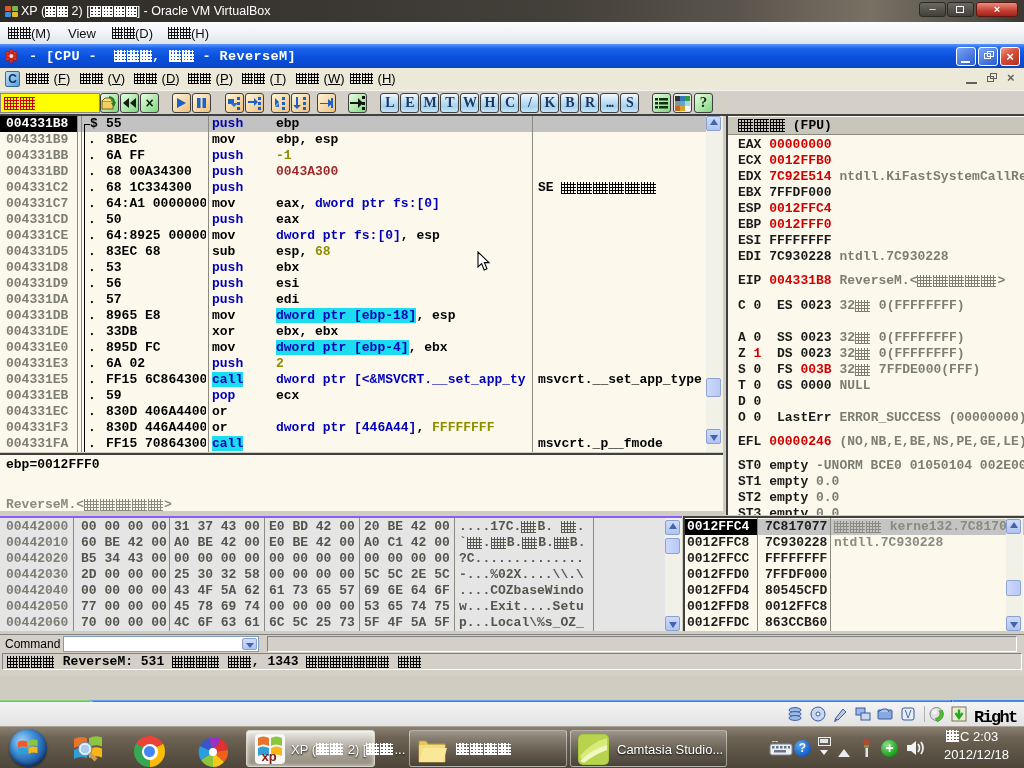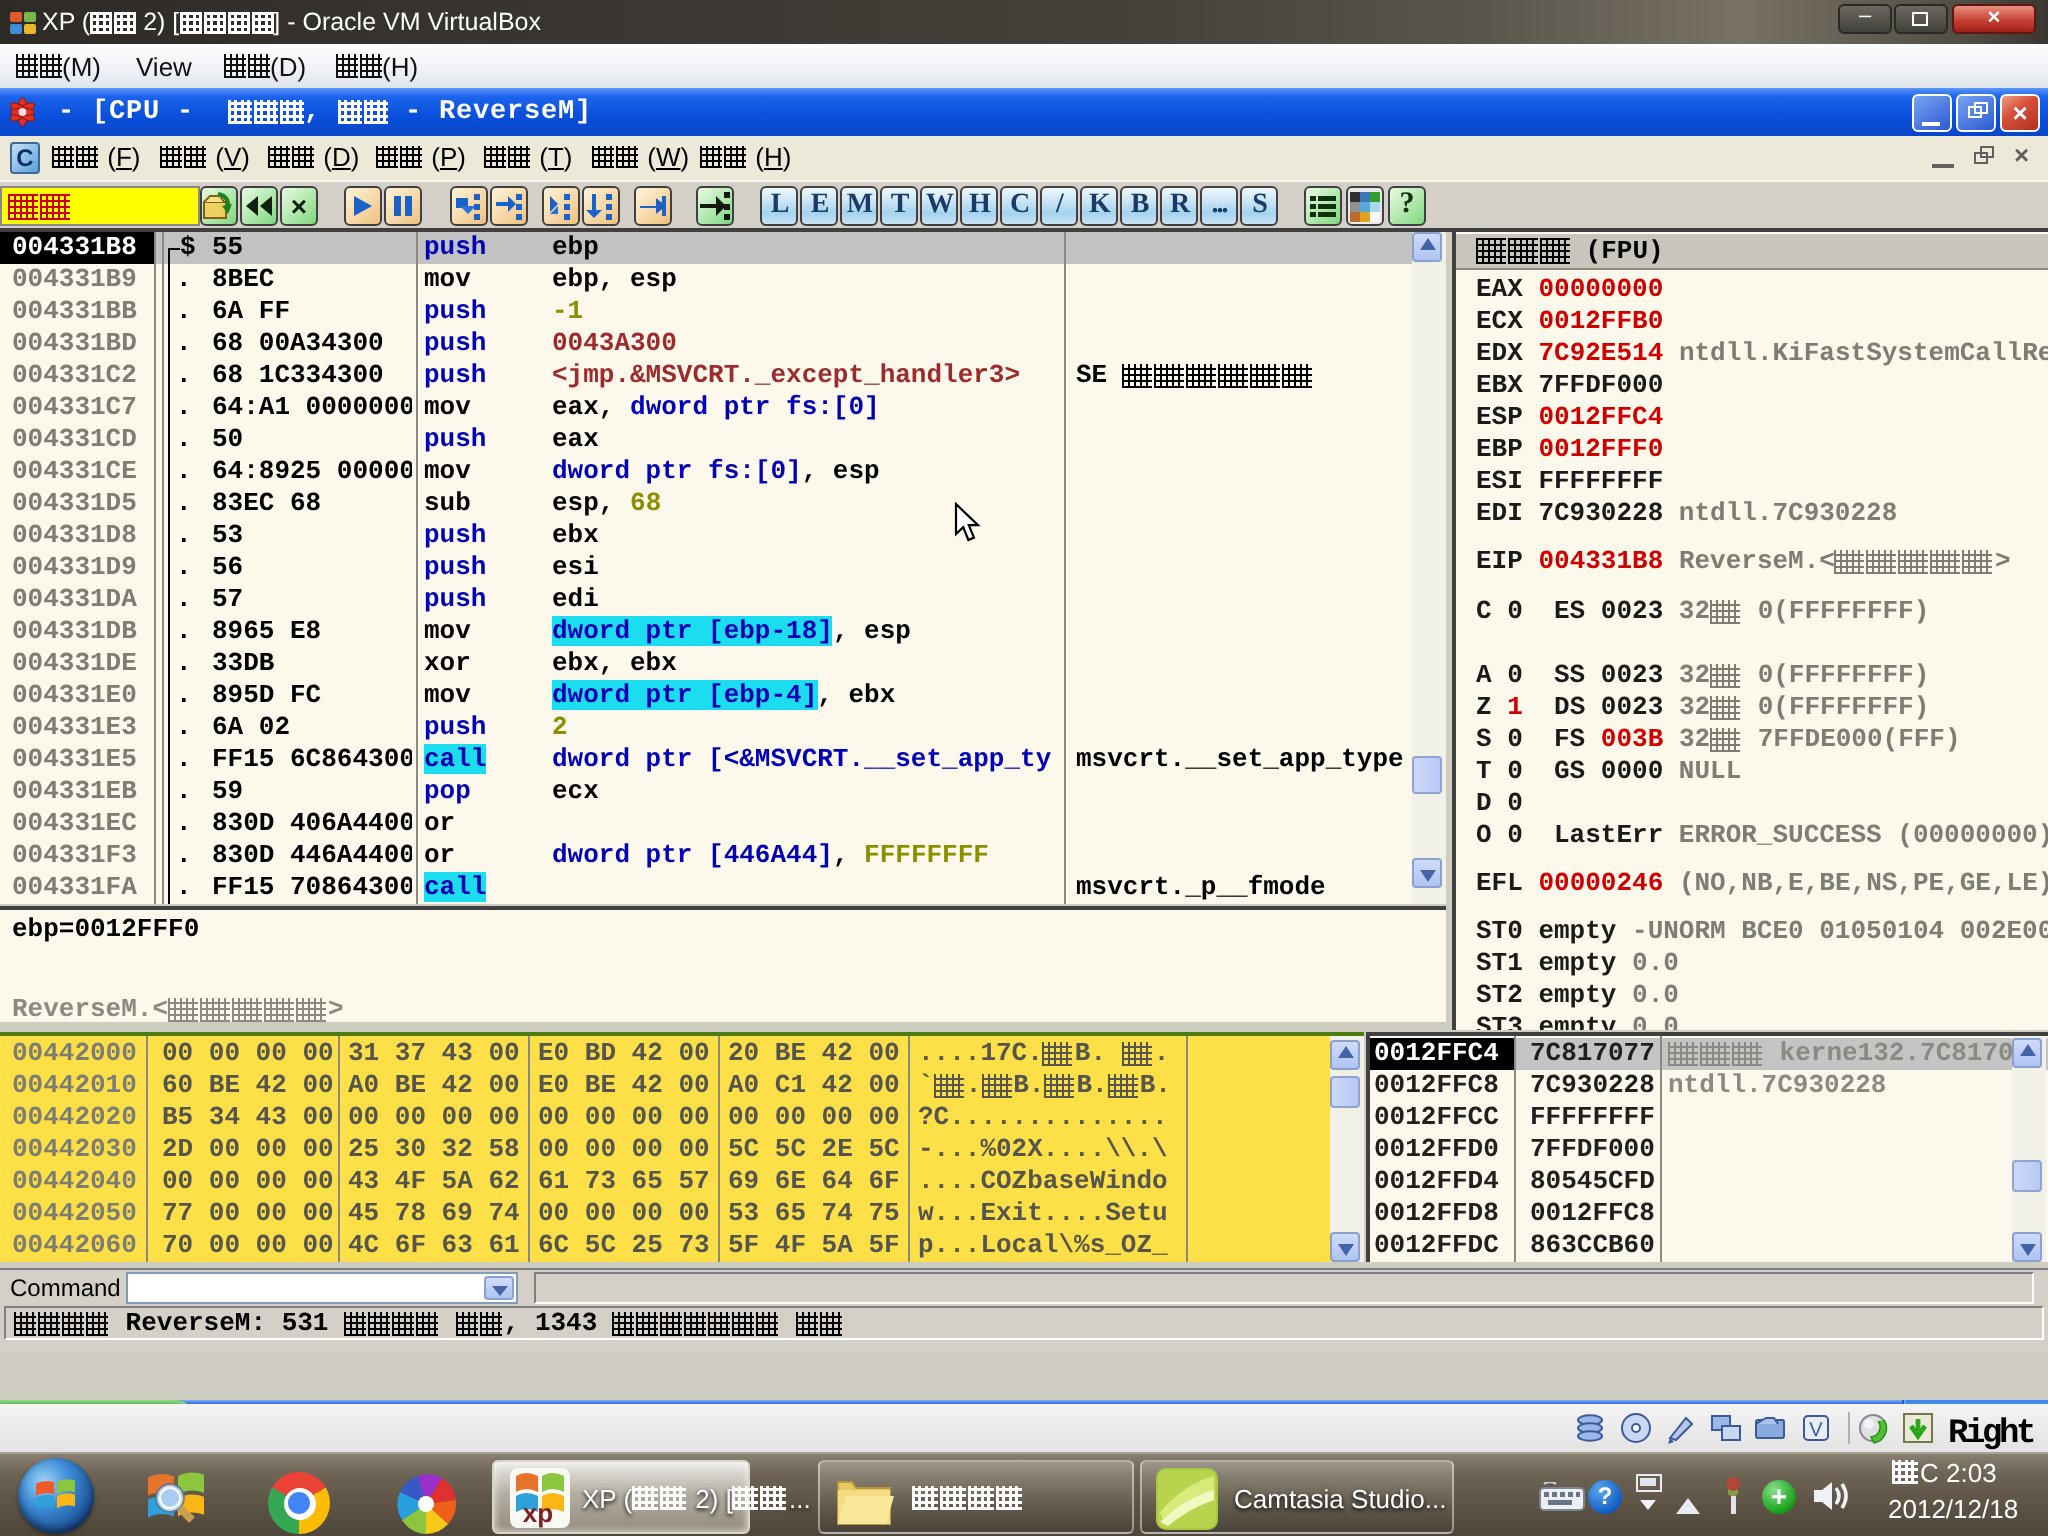--- a/index.html
+++ b/index.html
@@ -234,21 +234,20 @@
       <span class="cm">.</span>
       <span class="ch">68 00A34300</span>
       <span class="cn blue">push</span>
       <span class="co marn">0043A300</span>
     </div>
  <div class="row">
       <span class="ca">004331C2</span>
       <span class="cm">.</span>
       <span class="ch">68 1C334300</span>
       <span class="cn blue">push</span>
-      <span class="co marn">&lt;jmp.&amp;MSVCRT._except_handler3&gt;</span>
       <span class="cc">SE <i class="g gm" style="width:15px"></i><i class="g gm" style="width:15px"></i><i class="g gm" style="width:15px"></i><i class="g gm" style="width:15px"></i><i class="g gm" style="width:15px"></i><i class="g gm" style="width:15px"></i></span>
     </div>
  <div class="row">
       <span class="ca">004331C7</span>
       <span class="cm">.</span>
       <span class="ch">64:A1 00000000</span>
       <span class="cn">mov</span>
       <span class="co">eax, <span class="blue">dword ptr fs:[0]</span></span>
     </div>
  <div class="row">
@@ -386,21 +385,21 @@
  <div class="rl" style="top:262px">T 0  GS 0000 <span class="gry">NULL</span></div>
  <div class="rl" style="top:278px">D 0</div>
  <div class="rl" style="top:294px">O 0  LastErr <span class="gry">ERROR_SUCCESS (00000000)</span></div>
  <div class="rl" style="top:318px">EFL <span class="red">00000246</span> <span class="gry">(NO,NB,E,BE,NS,PE,GE,LE)</span></div>
  <div class="rl" style="top:342px">ST0 empty <span class="gry">-UNORM BCE0 01050104 002E0026</span></div>
  <div class="rl" style="top:358px">ST1 empty <span class="gry">0.0</span></div>
  <div class="rl" style="top:374px">ST2 empty <span class="gry">0.0</span></div>
  <div class="rl" style="top:390px">ST3 empty <span class="gry">0.0</span></div>
 </div>
 
-<div class="abs mono" id="dump" style="left:0;top:516px;width:682px;height:115px;background:#fde047;border-top:2px solid #4d7c0f;overflow:hidden">
+<div class="abs mono" id="dump" style="left:0;top:516px;width:682px;height:115px;background:#e5e5e5;border-top:2px solid #8b5cf6;overflow:hidden">
  <div class="seph" style="left:73px"></div>
  <div class="seph" style="left:169px"></div>
  <div class="seph" style="left:264px"></div>
  <div class="seph" style="left:359px"></div>
  <div class="seph" style="left:454px"></div>
  <div class="seph" style="left:593px"></div>
  <div class="dl" style="left:6px;top:1px;color:#7d7d74">00442000<br>00442010<br>00442020<br>00442030<br>00442040<br>00442050<br>00442060</div>
  <div class="dl" style="left:81px;top:1px">00 00 00 00<br>60 BE 42 00<br>B5 34 43 00<br>2D 00 00 00<br>00 00 00 00<br>77 00 00 00<br>70 00 00 00</div>
  <div class="dl" style="left:174px;top:1px">31 37 43 00<br>A0 BE 42 00<br>00 00 00 00<br>25 30 32 58<br>43 4F 5A 62<br>45 78 69 74<br>4C 6F 63 61</div>
  <div class="dl" style="left:269px;top:1px">E0 BD 42 00<br>E0 BE 42 00<br>00 00 00 00<br>00 00 00 00<br>61 73 65 57<br>00 00 00 00<br>6C 5C 25 73</div>

